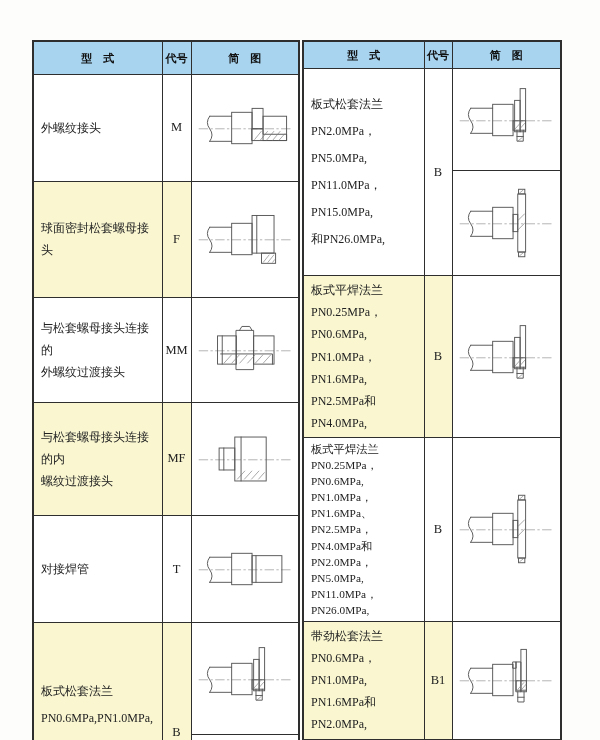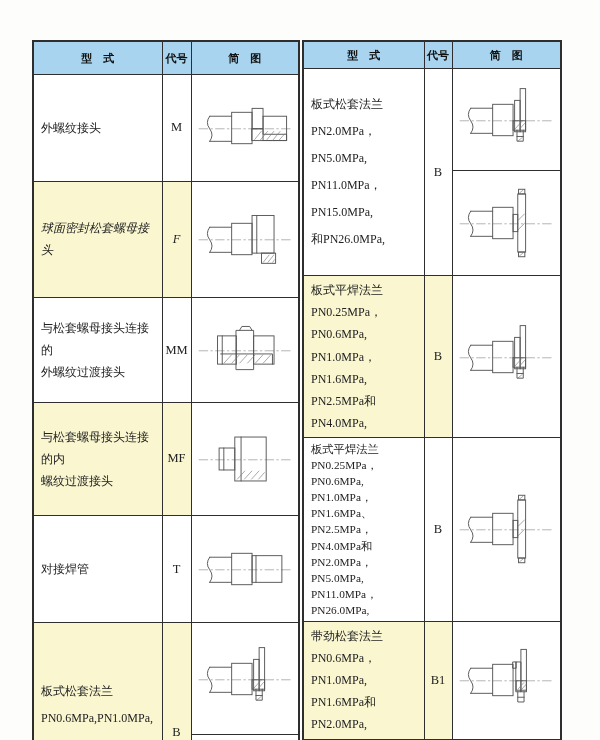--- a/index.html
+++ b/index.html
@@ -12,21 +12,21 @@
   td,th{border:1px solid #2e2e2e;padding:0;vertical-align:middle;overflow:hidden;}
   th{background:#a8d4f0;height:26px;font-size:11px;font-weight:bold;color:#111;
      font-family:"Liberation Serif",serif;}
   td.type{font-family:"Liberation Serif",serif;font-size:12px;color:#222;text-align:left;
           padding:3px 4px 3px 7px;white-space:pre-line;line-height:1.85;}
   td.code{font-family:"Liberation Serif",serif;font-size:12.5px;color:#222;text-align:center;}
   td.dg{text-align:center;background:#fff;}
   td.hl{background:#f9f6d0;}
   .lh-x{line-height:2.25 !important;}
   .dense{font-size:11.3px !important;line-height:1.42 !important;}
-  tr.h87{height:87px;} tr.h95{height:95px;font-style:italic;} tr.h86{height:86px;margin-top:24px;} tr.h92{height:92px;}
+  tr.h87{height:87px;} tr.h95{height:95px;} tr.h86{height:86px;margin-top:24px;} tr.h92{height:92px;}
   tr.h88{height:88px;margin-left:43px;} tr.h91{height:91px;} tr.h102{height:102px;} tr.h105{height:105px;}
   tr.h107{height:107px;} tr.h103{height:103px;}
   .fig{width:102px;height:76px;display:block;margin:0 auto;}
   .art{stroke:#555;fill:none;stroke-width:1.2;stroke-linecap:round;}
   .hatch{stroke:#777;fill:none;stroke-width:0.8;}
   .cl{stroke:#8a8a8a;fill:none;stroke-width:0.8;stroke-dasharray:12 3 3 3;}
   .defs{position:absolute;width:0;height:0;overflow:hidden;}
 </style>
 </head>
 <body>

